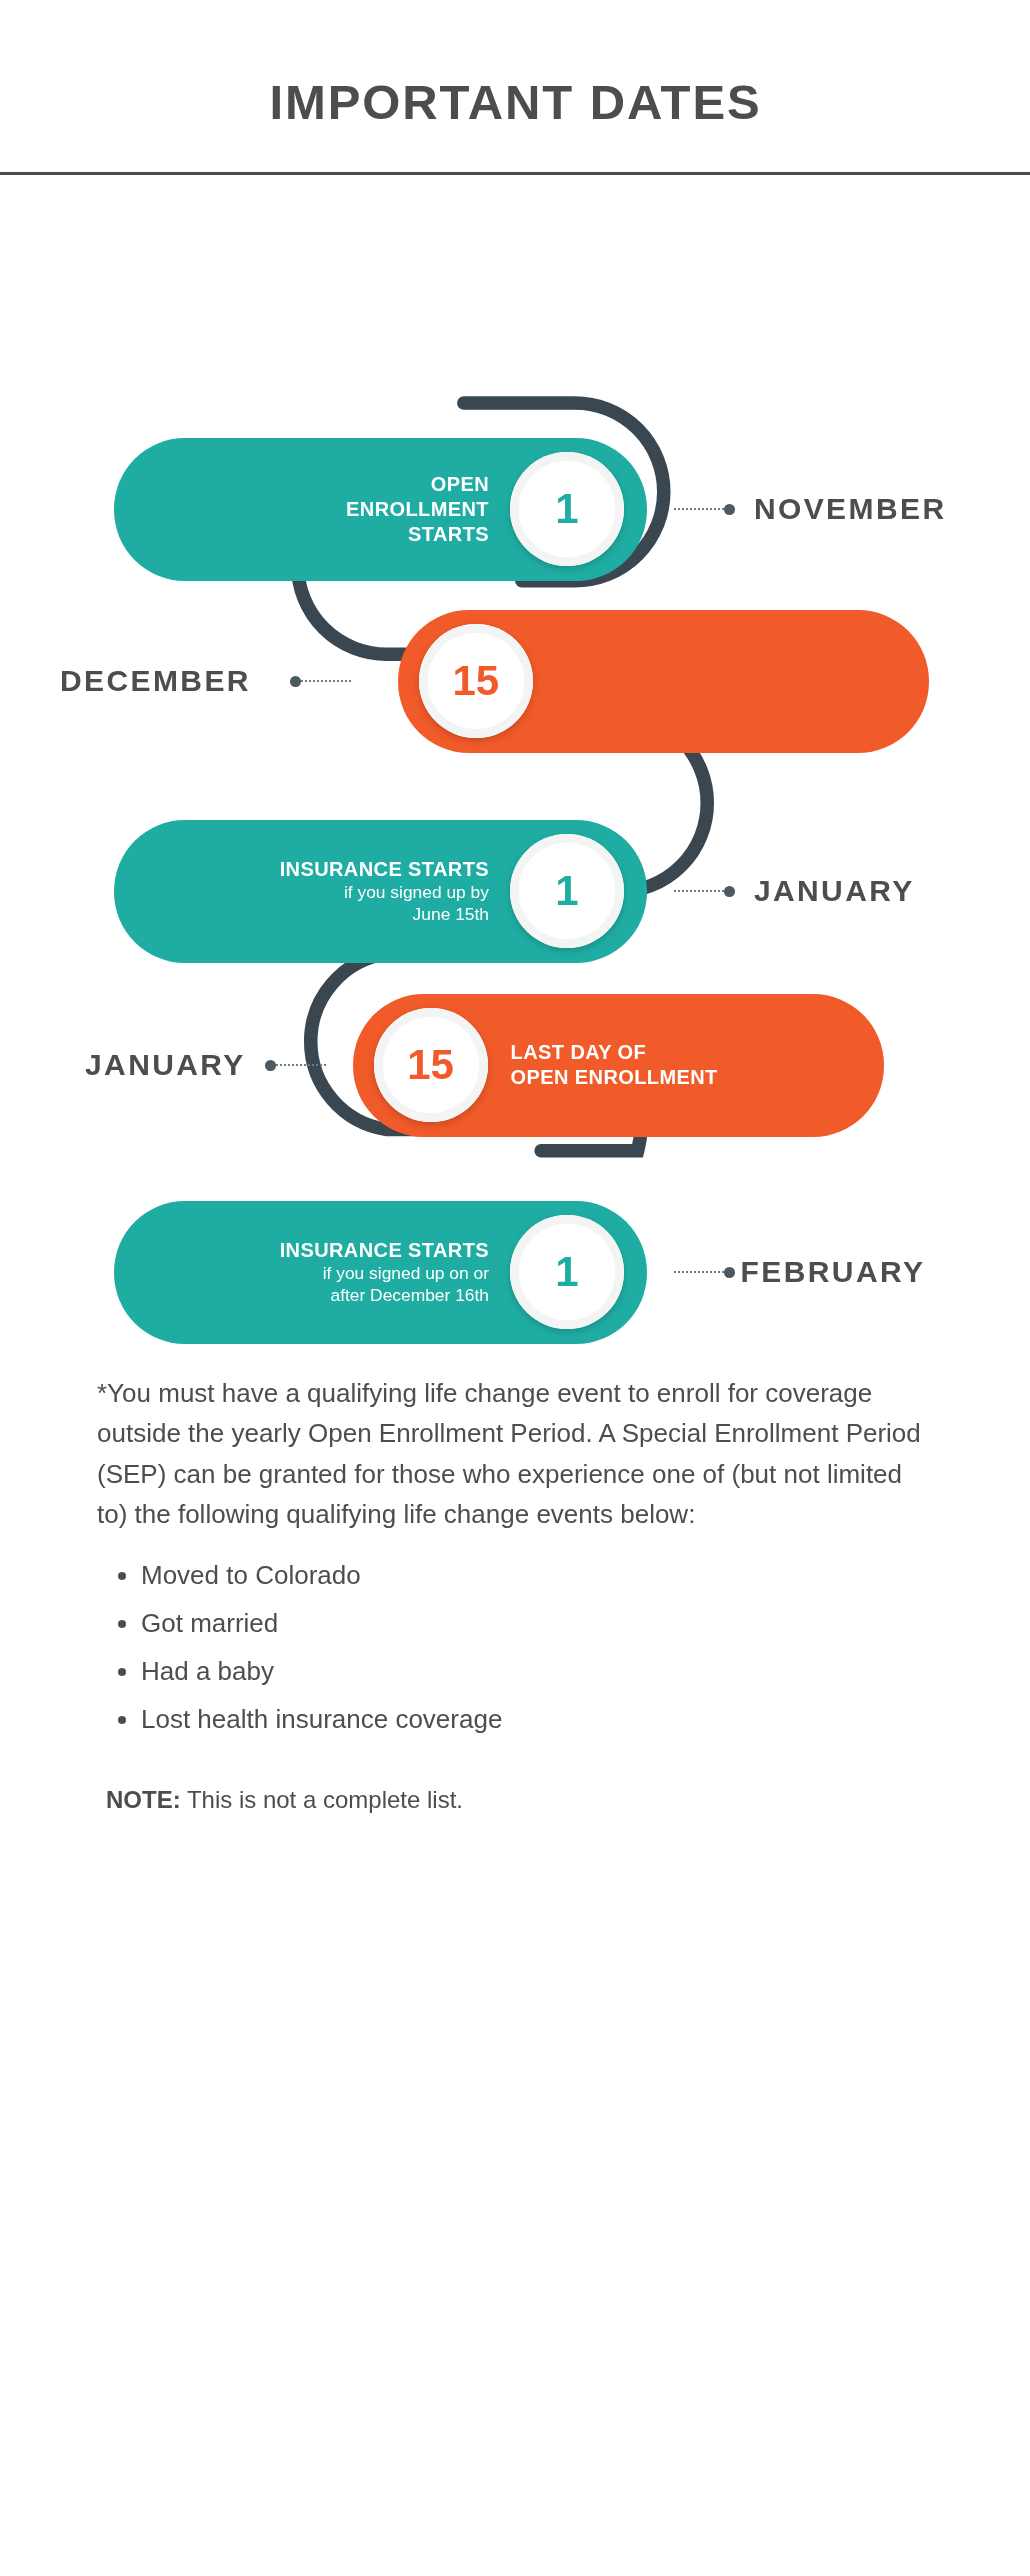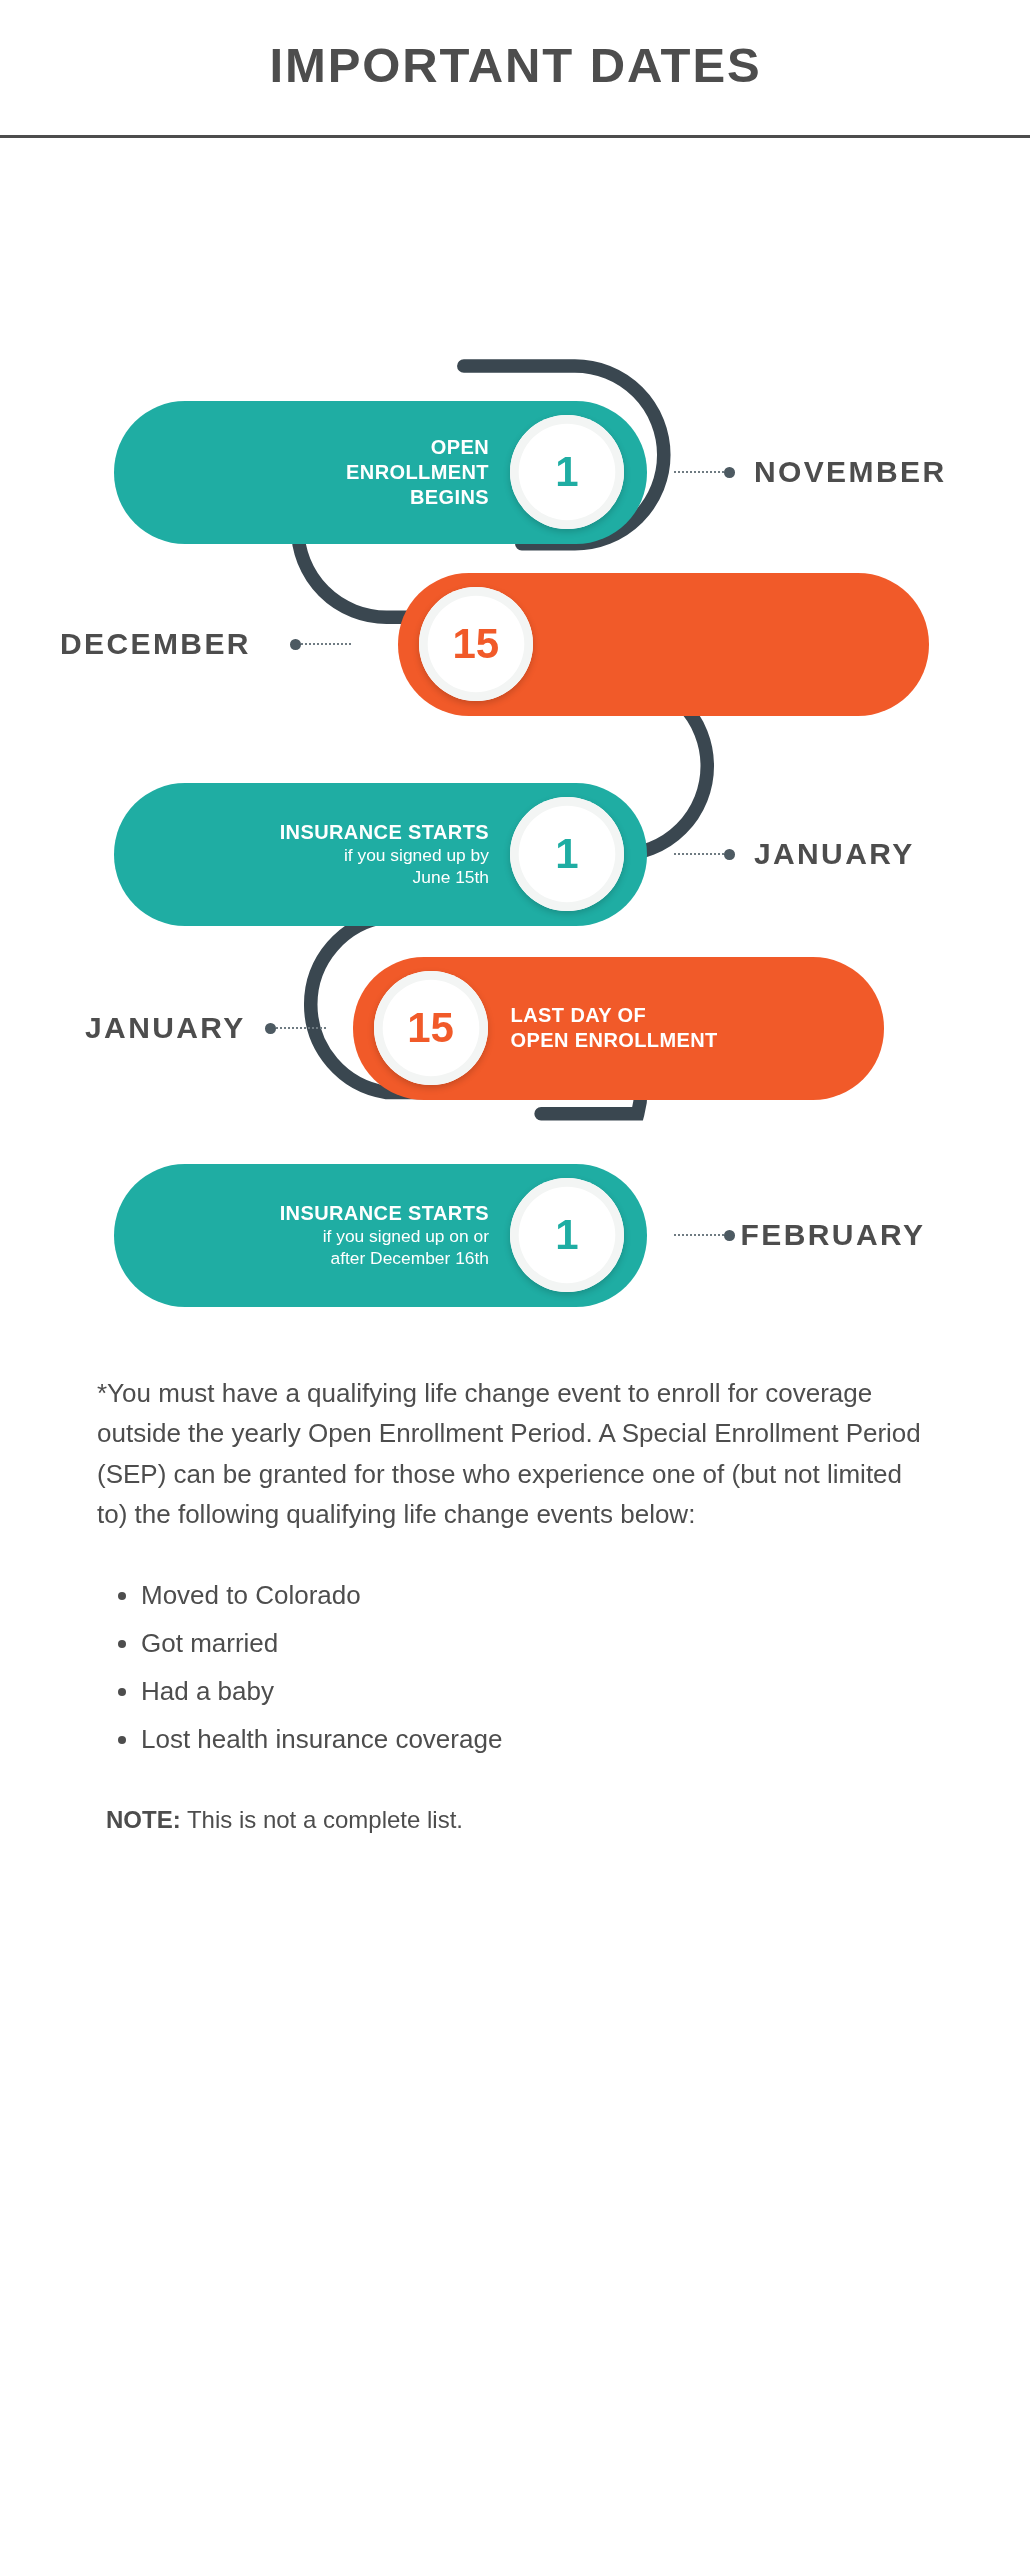--- a/index.html
+++ b/index.html
@@ -17,21 +17,21 @@
     overflow: hidden;
   }
 
   
   .page-title {
     text-align: center;
     font-size: 49px;
     font-weight: bold;
     letter-spacing: 1.9px;
     color: #4d4d4d;
-    padding-top: 39px;
+    padding-top: 76px;
     line-height: 1.1;
   }
   .title-rule {
     width: 1031px;
     height: 2.9px;
     background: #4d4d4d;
     margin-top: 42px;
   }
 
   
@@ -132,21 +132,21 @@
     position: absolute;
     left: 81px;
     top: 1357px;
     width: 869px;
     font-size: 26px;
     line-height: 1.55;
     color: #4d4d4d;
   }
   .footnote p { margin: 16px; }
   .footnote ul {
-    margin: 41px 0 0 0;
+    margin: 21px 0 0 0;
     padding-left: 60px;
   }
   .footnote li {
     margin-bottom: 7.7px;
     font-size: 26px;
   }
   .note-line {
     margin-top: 42px;
     font-size: 24px;
     margin-left: 25px;
@@ -182,21 +182,21 @@
              L 560 806" fill="none" stroke="#3a4750" stroke-width="14" stroke-linecap="round"></path>
     <path d="M 560 1048 L 660 1048
              A 92 92 0 0 0 660 1000" fill="none" stroke="#3a4750" stroke-width="14" stroke-linecap="round" transform="translate(0,-38)"></path>
   </svg>
 
   <div class="row" style="left:114px; top:263px;">
     <div class="pill teal" style="width:533px; padding-left:39px; padding-right:23px; justify-content:flex-end;">
       <div class="pill-text" style="text-align:right; margin-right:21px;">
         <span class="big">OPEN</span>
         <span class="big">ENROLLMENT</span>
-        <span class="big">BEGINS</span>
+        <span class="big">STARTS</span>
       </div>
       <div class="day-badge teal-num">1</div>
     </div>
     <div class="connector" style="margin-left:27px;">
       <div class="dotline"></div>
       <div class="dot"></div>
     </div>
     <div class="month" style="margin-left:19.3px;">NOVEMBER</div>
   </div>
 

